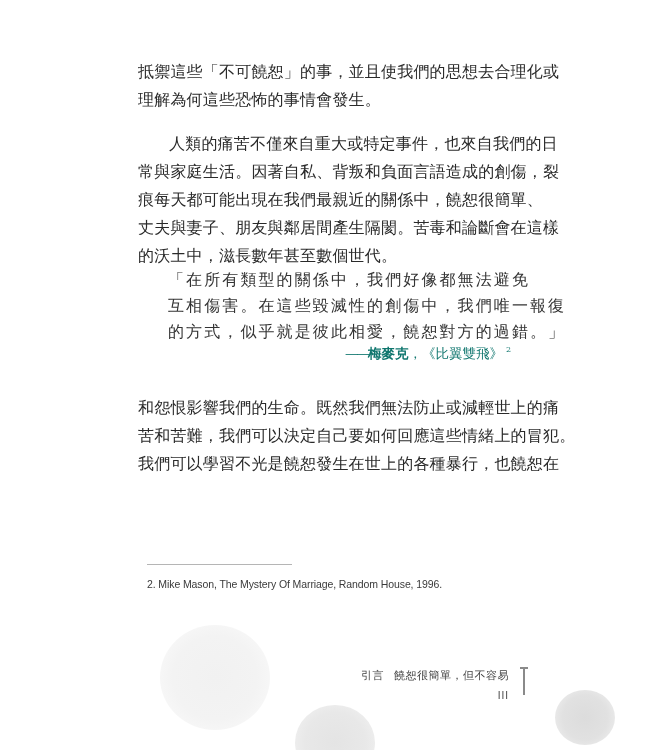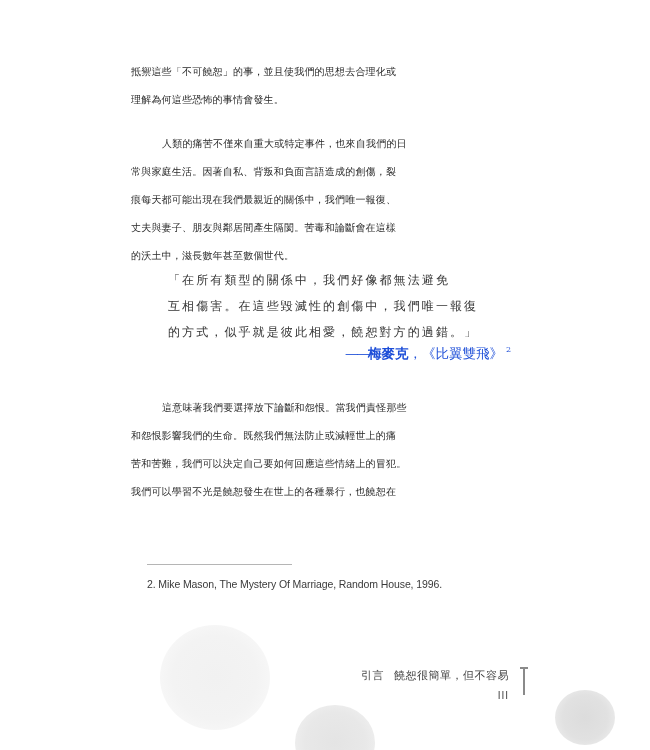--- a/index.html
+++ b/index.html
@@ -7,34 +7,34 @@
          font-family: "DejaVu Serif", "Liberation Serif", serif; color: #2a2a2a; }
   .page { position: absolute; left: 0; top: 0; width: 650px; height: 750px; }
   .blot { position: absolute; border-radius: 50%; }
   .blot1 { left: 160px; top: 625px; width: 110px; height: 105px;
            background: radial-gradient(circle at 50% 50%, #f1f1f1 0%, #f3f3f3 55%, #f8f8f8 80%, rgba(255,255,255,0) 100%); }
   .blot2 { left: 295px; top: 705px; width: 80px; height: 75px;
            background: radial-gradient(circle at 50% 50%, #e4e4e4 0%, #e8e8e8 55%, #efefef 80%, rgba(255,255,255,0) 100%); }
   .blot3 { left: 555px; top: 690px; width: 60px; height: 55px;
            background: radial-gradient(circle at 50% 50%, #dcdcdc 0%, #e1e1e1 55%, #ebebeb 80%, rgba(255,255,255,0) 100%); }
 
-  .body-text { position: absolute; left: 131px; width: 364px; font-size: 10px;
+  .body-text { position: absolute; left: 138px; width: 364px; font-size: 16px;
                line-height: 28px; letter-spacing: 0.2px; text-align: justify; }
   .line { display: block; white-space: nowrap; height: 28px; }
   .p1 { top: 58px; }
   .p2 { top: 114px; margin-top: 16px; }
   .p3 { top: 394px; }
   .indent { padding-left: 31px; }
 
   .quote { position: absolute; left: 168px; top: 267px; width: 344px;
            font-family: "DejaVu Sans", "Liberation Sans", sans-serif;
-           font-size: 12px; line-height: 26px; letter-spacing: 2.1px; color: #333; }
+           font-size: 16px; line-height: 26px; letter-spacing: 2.1px; color: #333; text-align: center; }
   .quote .line { height: 26px; }
   .attribution { position: absolute; right: 139px; top: 345px; font-size: 13.5px;
-                 font-family: "DejaVu Serif", "Liberation Serif", serif; color: #1d4ed8; white-space: nowrap; }
+                 font-family: "DejaVu Serif", "Liberation Serif", serif; color: #0f766e; white-space: nowrap; }
   .attribution .dash { letter-spacing: -2px; }
   .attribution .author { font-weight: bold; }
   .attribution sup { font-size: 8px; margin-left: 3px; vertical-align: 6px; }
 
   .fn-rule { position: absolute; left: 147px; top: 564px; width: 145px; height: 1px; background: #b5b5b5; }
   .footnote { position: absolute; left: 147px; top: 578px; font-size: 10.5px; color: #3a3a3a;
               font-family: Liberation Sans, sans-serif; letter-spacing: -0.1px; white-space: nowrap; text-align: right; }
 
   .running-head { position: absolute; right: 141px; top: 668px; font-size: 11px; color: #444;
                   font-family: "DejaVu Sans", "Liberation Sans", sans-serif; white-space: nowrap; letter-spacing: 0.5px; }
@@ -54,36 +54,35 @@
   <div class="blot blot3"></div>
 
   <div class="body-text p1">
     <span class="line">抵禦這些「不可饒恕」的事，並且使我們的思想去合理化或</span>
     <span class="line">理解為何這些恐怖的事情會發生。</span>
   </div>
 
   <div class="body-text p2">
     <span class="line indent">人類的痛苦不僅來自重大或特定事件，也來自我們的日</span>
     <span class="line">常與家庭生活。因著自私、背叛和負面言語造成的創傷，裂</span>
-    <span class="line">痕每天都可能出現在我們最親近的關係中，我們唯一報復、</span>
+    <span class="line">痕每天都可能出現在我們最親近的關係中，饒恕很簡單、</span>
     <span class="line">丈夫與妻子、朋友與鄰居間產生隔閡。苦毒和論斷會在這樣</span>
     <span class="line">的沃土中，滋長數年甚至數個世代。</span>
   </div>
 
   <div class="quote">
     <span class="line">「在所有類型的關係中，我們好像都無法避免</span>
     <span class="line">互相傷害。在這些毀滅性的創傷中，我們唯一報復</span>
     <span class="line">的方式，似乎就是彼此相愛，饒恕對方的過錯。」</span>
   </div>
   <div class="attribution">
     <span class="dash">——</span><span class="author">梅麥克</span><span>，</span><span>《比翼雙飛》</span><sup>2</sup>
   </div>
 
   <div class="body-text p3">
-    <span class="line indent">這意味著我們要選擇放下論斷和怨恨。當我們責怪那些</span>
     <span class="line">和怨恨影響我們的生命。既然我們無法防止或減輕世上的痛</span>
     <span class="line">苦和苦難，我們可以決定自己要如何回應這些情緒上的冒犯。</span>
     <span class="line">我們可以學習不光是饒恕發生在世上的各種暴行，也饒恕在</span>
   </div>
 
   <div class="fn-rule"></div>
   <div class="footnote">2. Mike Mason, The Mystery Of Marriage, Random House, 1996.</div>
 
   <div class="running-head">
     <span>引言</span><span class="gap"></span><span>饒恕很簡單，但不容易</span>

